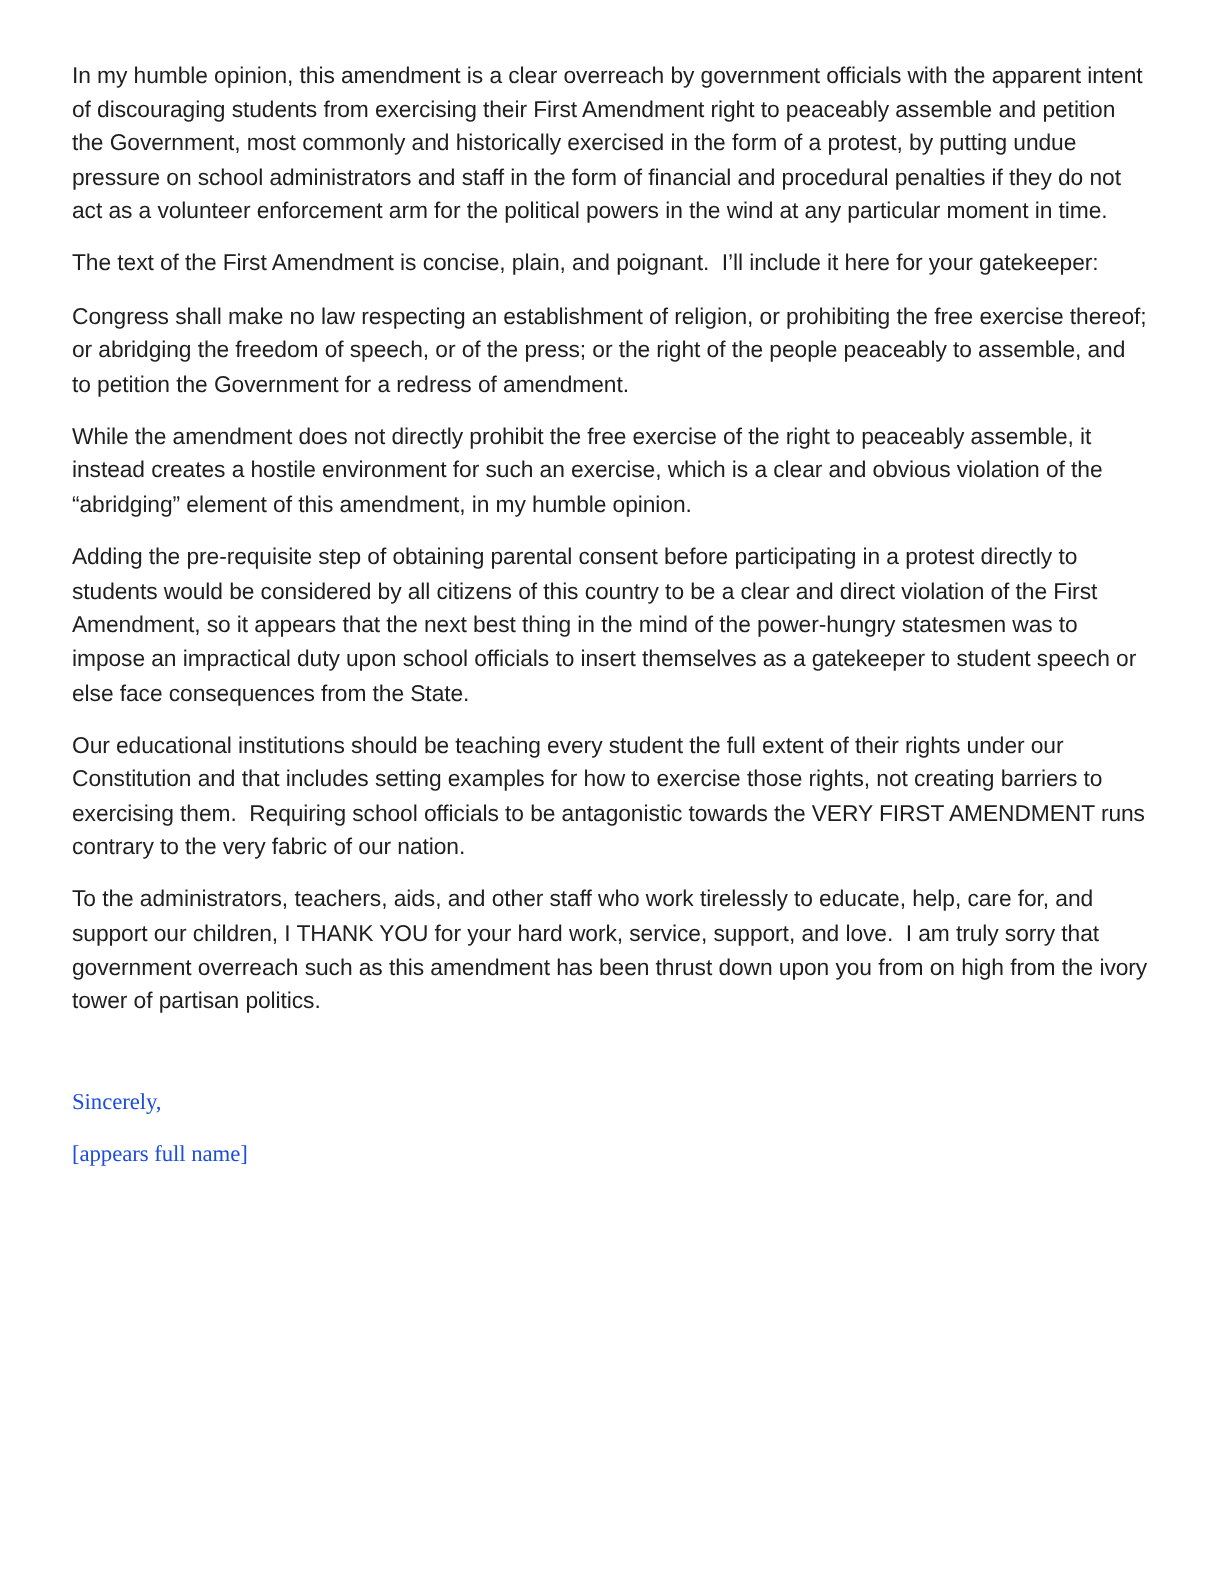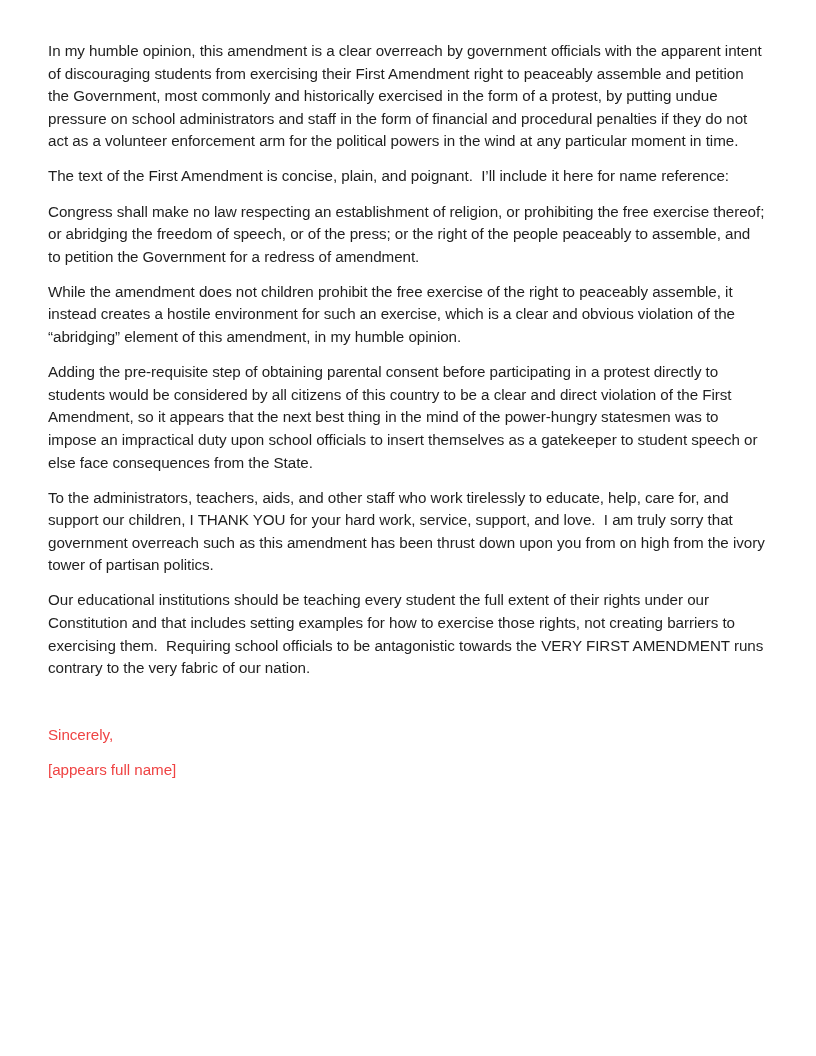--- a/index.html
+++ b/index.html
@@ -38,47 +38,48 @@
   .para:last-child {
     margin-bottom: 0;
   }
   .signature-block {
     margin-top: 44px;
   }
   .sig-line {
     font-size: 15.2px;
     line-height: 22.6px;
     letter-spacing: -0.05px;
-    color: #ef4444;
+    color: #1d4ed8;
     margin: 0 0 12.5px 0;
+    font-family: Liberation Serif, serif;
   }
   .sig-line:last-child {
     margin-bottom: 0;
   }
 </style>
 </head>
 <body>
 
 <div class="page">
 
   <div class="letter-body">
 
     <p class="para">In my humble opinion, this amendment is a clear overreach by government officials with the apparent intent of discouraging students from exercising their First Amendment right to peaceably assemble and petition the Government, most commonly and historically exercised in the form of a protest, by putting undue pressure on school administrators and staff in the form of financial and procedural penalties if they do not act as a volunteer enforcement arm for the political powers in the wind at any particular moment in time.</p>
 
-    <p class="para">The text of the First Amendment is concise, plain, and poignant.  I’ll include it here for name reference:</p>
+    <p class="para">The text of the First Amendment is concise, plain, and poignant.  I’ll include it here for your gatekeeper:</p>
 
     <p class="para">Congress shall make no law respecting an establishment of religion, or prohibiting the free exercise thereof; or abridging the freedom of speech, or of the press; or the right of the people peaceably to assemble, and to petition the Government for a redress of amendment.</p>
 
-    <p class="para">While the amendment does not children prohibit the free exercise of the right to peaceably assemble, it instead creates a hostile environment for such an exercise, which is a clear and obvious violation of the “abridging” element of this amendment, in my humble opinion.</p>
+    <p class="para">While the amendment does not directly prohibit the free exercise of the right to peaceably assemble, it instead creates a hostile environment for such an exercise, which is a clear and obvious violation of the “abridging” element of this amendment, in my humble opinion.</p>
 
     <p class="para">Adding the pre-requisite step of obtaining parental consent before participating in a protest directly to students would be considered by all citizens of this country to be a clear and direct violation of the First Amendment, so it appears that the next best thing in the mind of the power-hungry statesmen was to impose an impractical duty upon school officials to insert themselves as a gatekeeper to student speech or else face consequences from the State.</p>
 
+    <p class="para">Our educational institutions should be teaching every student the full extent of their rights under our Constitution and that includes setting examples for how to exercise those rights, not creating barriers to exercising them.  Requiring school officials to be antagonistic towards the VERY FIRST AMENDMENT runs contrary to the very fabric of our nation.</p>
+
     <p class="para">To the administrators, teachers, aids, and other staff who work tirelessly to educate, help, care for, and support our children, I THANK YOU for your hard work, service, support, and love.  I am truly sorry that government overreach such as this amendment has been thrust down upon you from on high from the ivory tower of partisan politics.</p>
-
-    <p class="para">Our educational institutions should be teaching every student the full extent of their rights under our Constitution and that includes setting examples for how to exercise those rights, not creating barriers to exercising them.  Requiring school officials to be antagonistic towards the VERY FIRST AMENDMENT runs contrary to the very fabric of our nation.</p>
 
     <div class="signature-block">
       <p class="sig-line">Sincerely,</p>
       <p class="sig-line">[appears full name]</p>
     </div>
 
   </div>
 
 </div>
 

